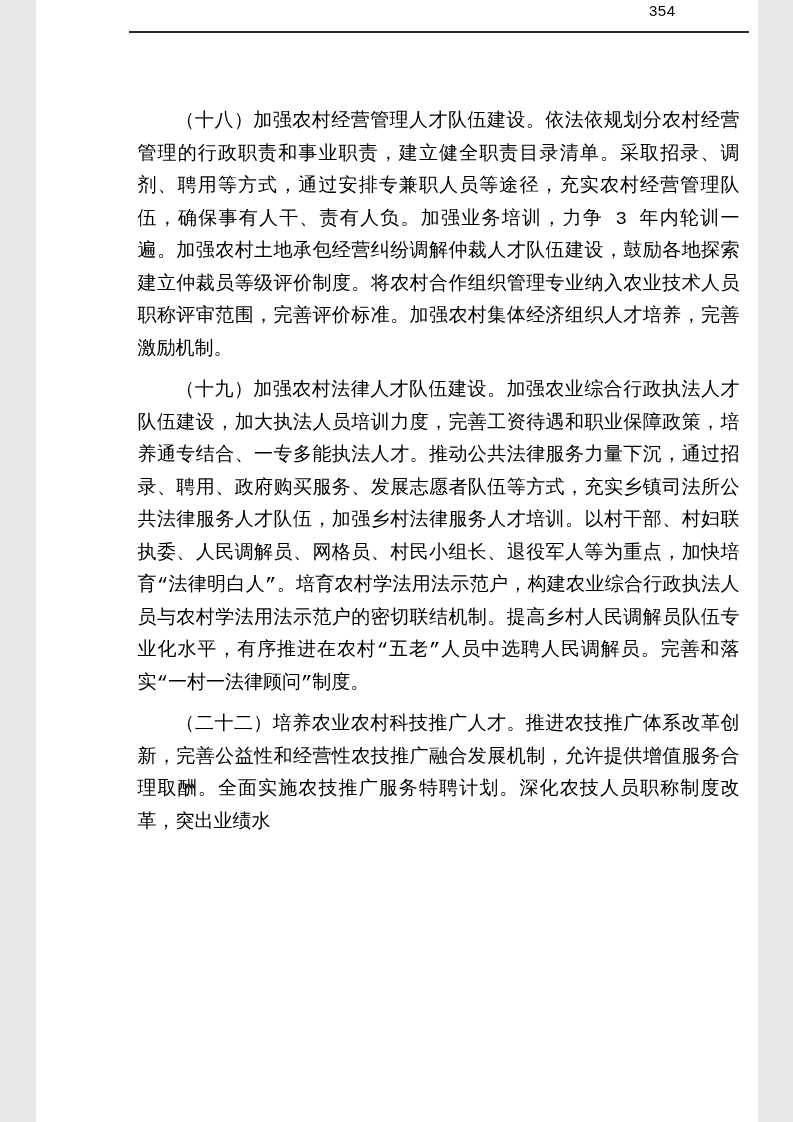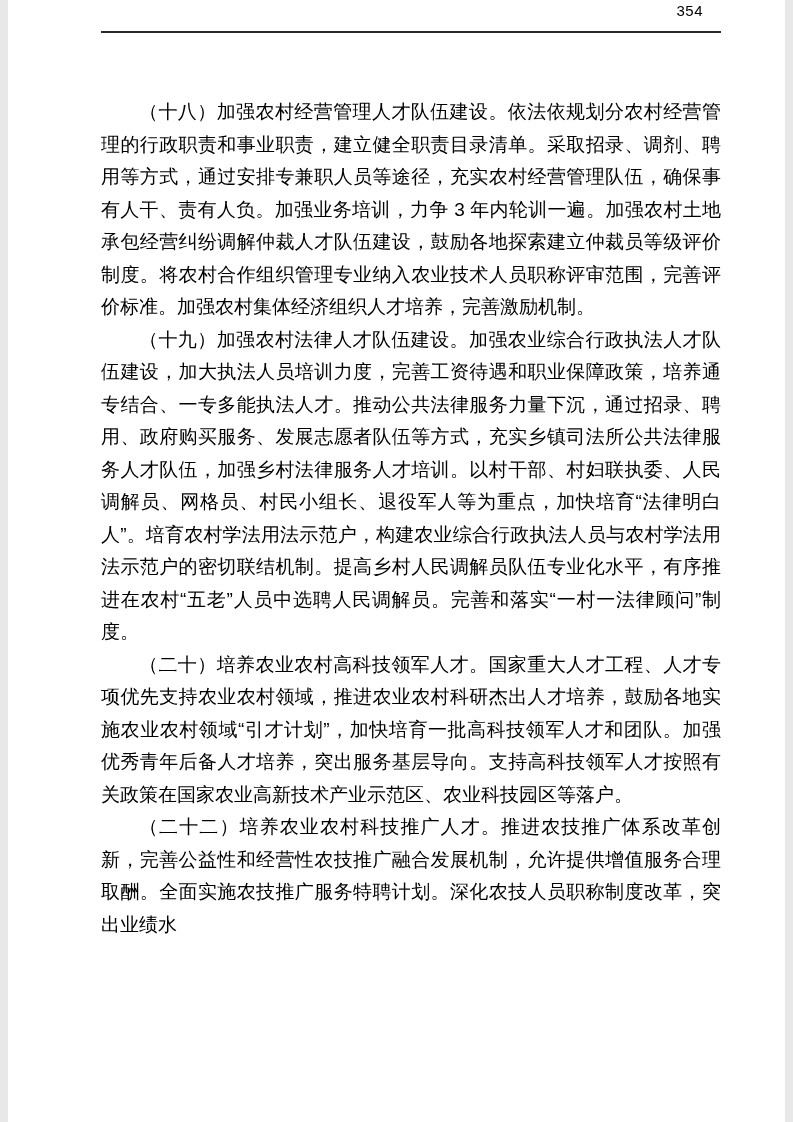--- a/index.html
+++ b/index.html
@@ -2,21 +2,21 @@
 <html><head>
 <meta charset="utf-8">
 <style>
   html, body {
     margin: 0;
     padding: 0;
     background: #e8e8e8;
   }
   .page {
     position: relative;
-    width: 777px;
+    width: 722px;
     height: 1122px;
     background: #ffffff;
     font-family: "Liberation Sans", "DejaVu Sans", sans-serif;
     color: #000000;
     overflow: hidden;
     margin: 0 auto;
   }
   .page-number {
     position: absolute;
     top: 2px;
@@ -40,30 +40,30 @@
     left: 93px;
     width: 620px;
     font-size: 19px;
     line-height: 32.5px;
     text-align: justify;
     text-justify: inter-ideograph;
     word-break: break-all;
     overflow-wrap: break-word;
   }
   .content p {
-    margin: 0;
+    margin: 9px;
     padding: 0;
     text-indent: 2em;
+    font-family: Liberation Mono, monospace;
   }
 </style>
 </head>
 <body>
 
 <div class="page">
   <div class="page-number">354</div>
   <div class="header-rule"></div>
   <div class="content">
     <p>（十八）加强农村经营管理人才队伍建设。依法依规划分农村经营管理的行政职责和事业职责，建立健全职责目录清单。采取招录、调剂、聘用等方式，通过安排专兼职人员等途径，充实农村经营管理队伍，确保事有人干、责有人负。加强业务培训，力争 3 年内轮训一遍。加强农村土地承包经营纠纷调解仲裁人才队伍建设，鼓励各地探索建立仲裁员等级评价制度。将农村合作组织管理专业纳入农业技术人员职称评审范围，完善评价标准。加强农村集体经济组织人才培养，完善激励机制。</p>
     <p>（十九）加强农村法律人才队伍建设。加强农业综合行政执法人才队伍建设，加大执法人员培训力度，完善工资待遇和职业保障政策，培养通专结合、一专多能执法人才。推动公共法律服务力量下沉，通过招录、聘用、政府购买服务、发展志愿者队伍等方式，充实乡镇司法所公共法律服务人才队伍，加强乡村法律服务人才培训。以村干部、村妇联执委、人民调解员、网格员、村民小组长、退役军人等为重点，加快培育“法律明白人”。培育农村学法用法示范户，构建农业综合行政执法人员与农村学法用法示范户的密切联结机制。提高乡村人民调解员队伍专业化水平，有序推进在农村“五老”人员中选聘人民调解员。完善和落实“一村一法律顾问”制度。</p>
-    <p>（二十）培养农业农村高科技领军人才。国家重大人才工程、人才专项优先支持农业农村领域，推进农业农村科研杰出人才培养，鼓励各地实施农业农村领域“引才计划”，加快培育一批高科技领军人才和团队。加强优秀青年后备人才培养，突出服务基层导向。支持高科技领军人才按照有关政策在国家农业高新技术产业示范区、农业科技园区等落户。</p>
     <p>（二十二）培养农业农村科技推广人才。推进农技推广体系改革创新，完善公益性和经营性农技推广融合发展机制，允许提供增值服务合理取酬。全面实施农技推广服务特聘计划。深化农技人员职称制度改革，突出业绩水</p>
   </div>
 </div>
 
 </body></html>

